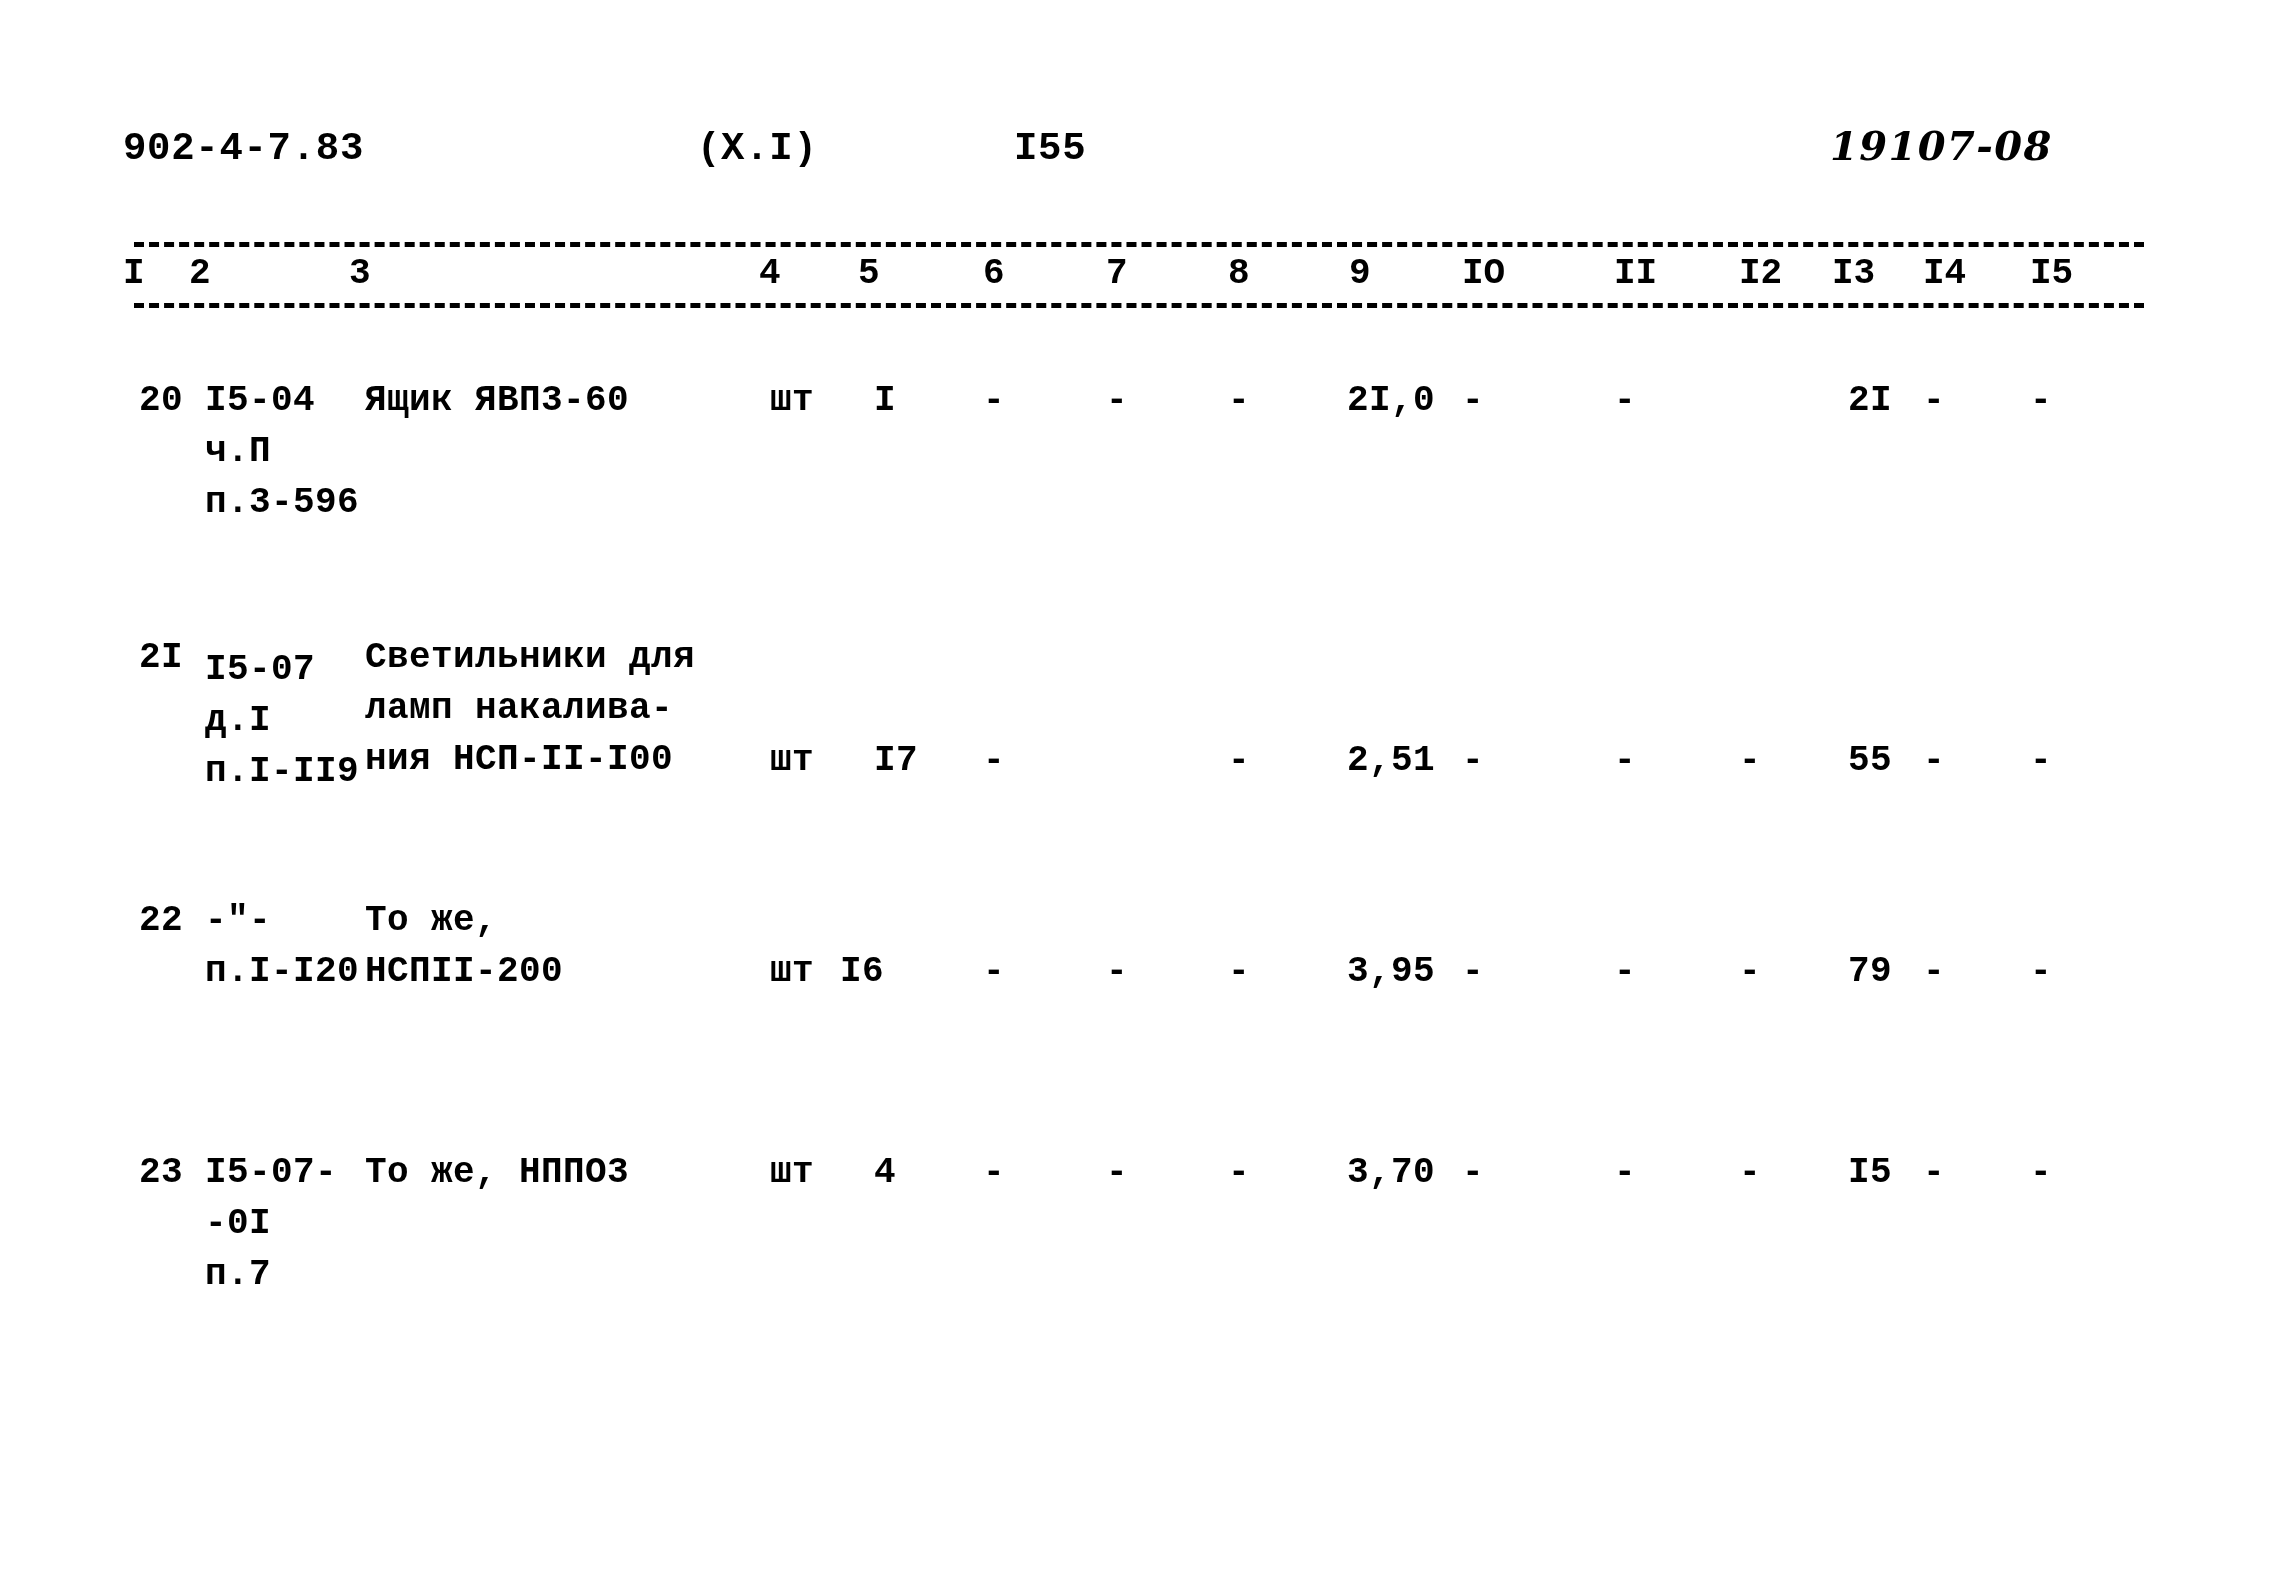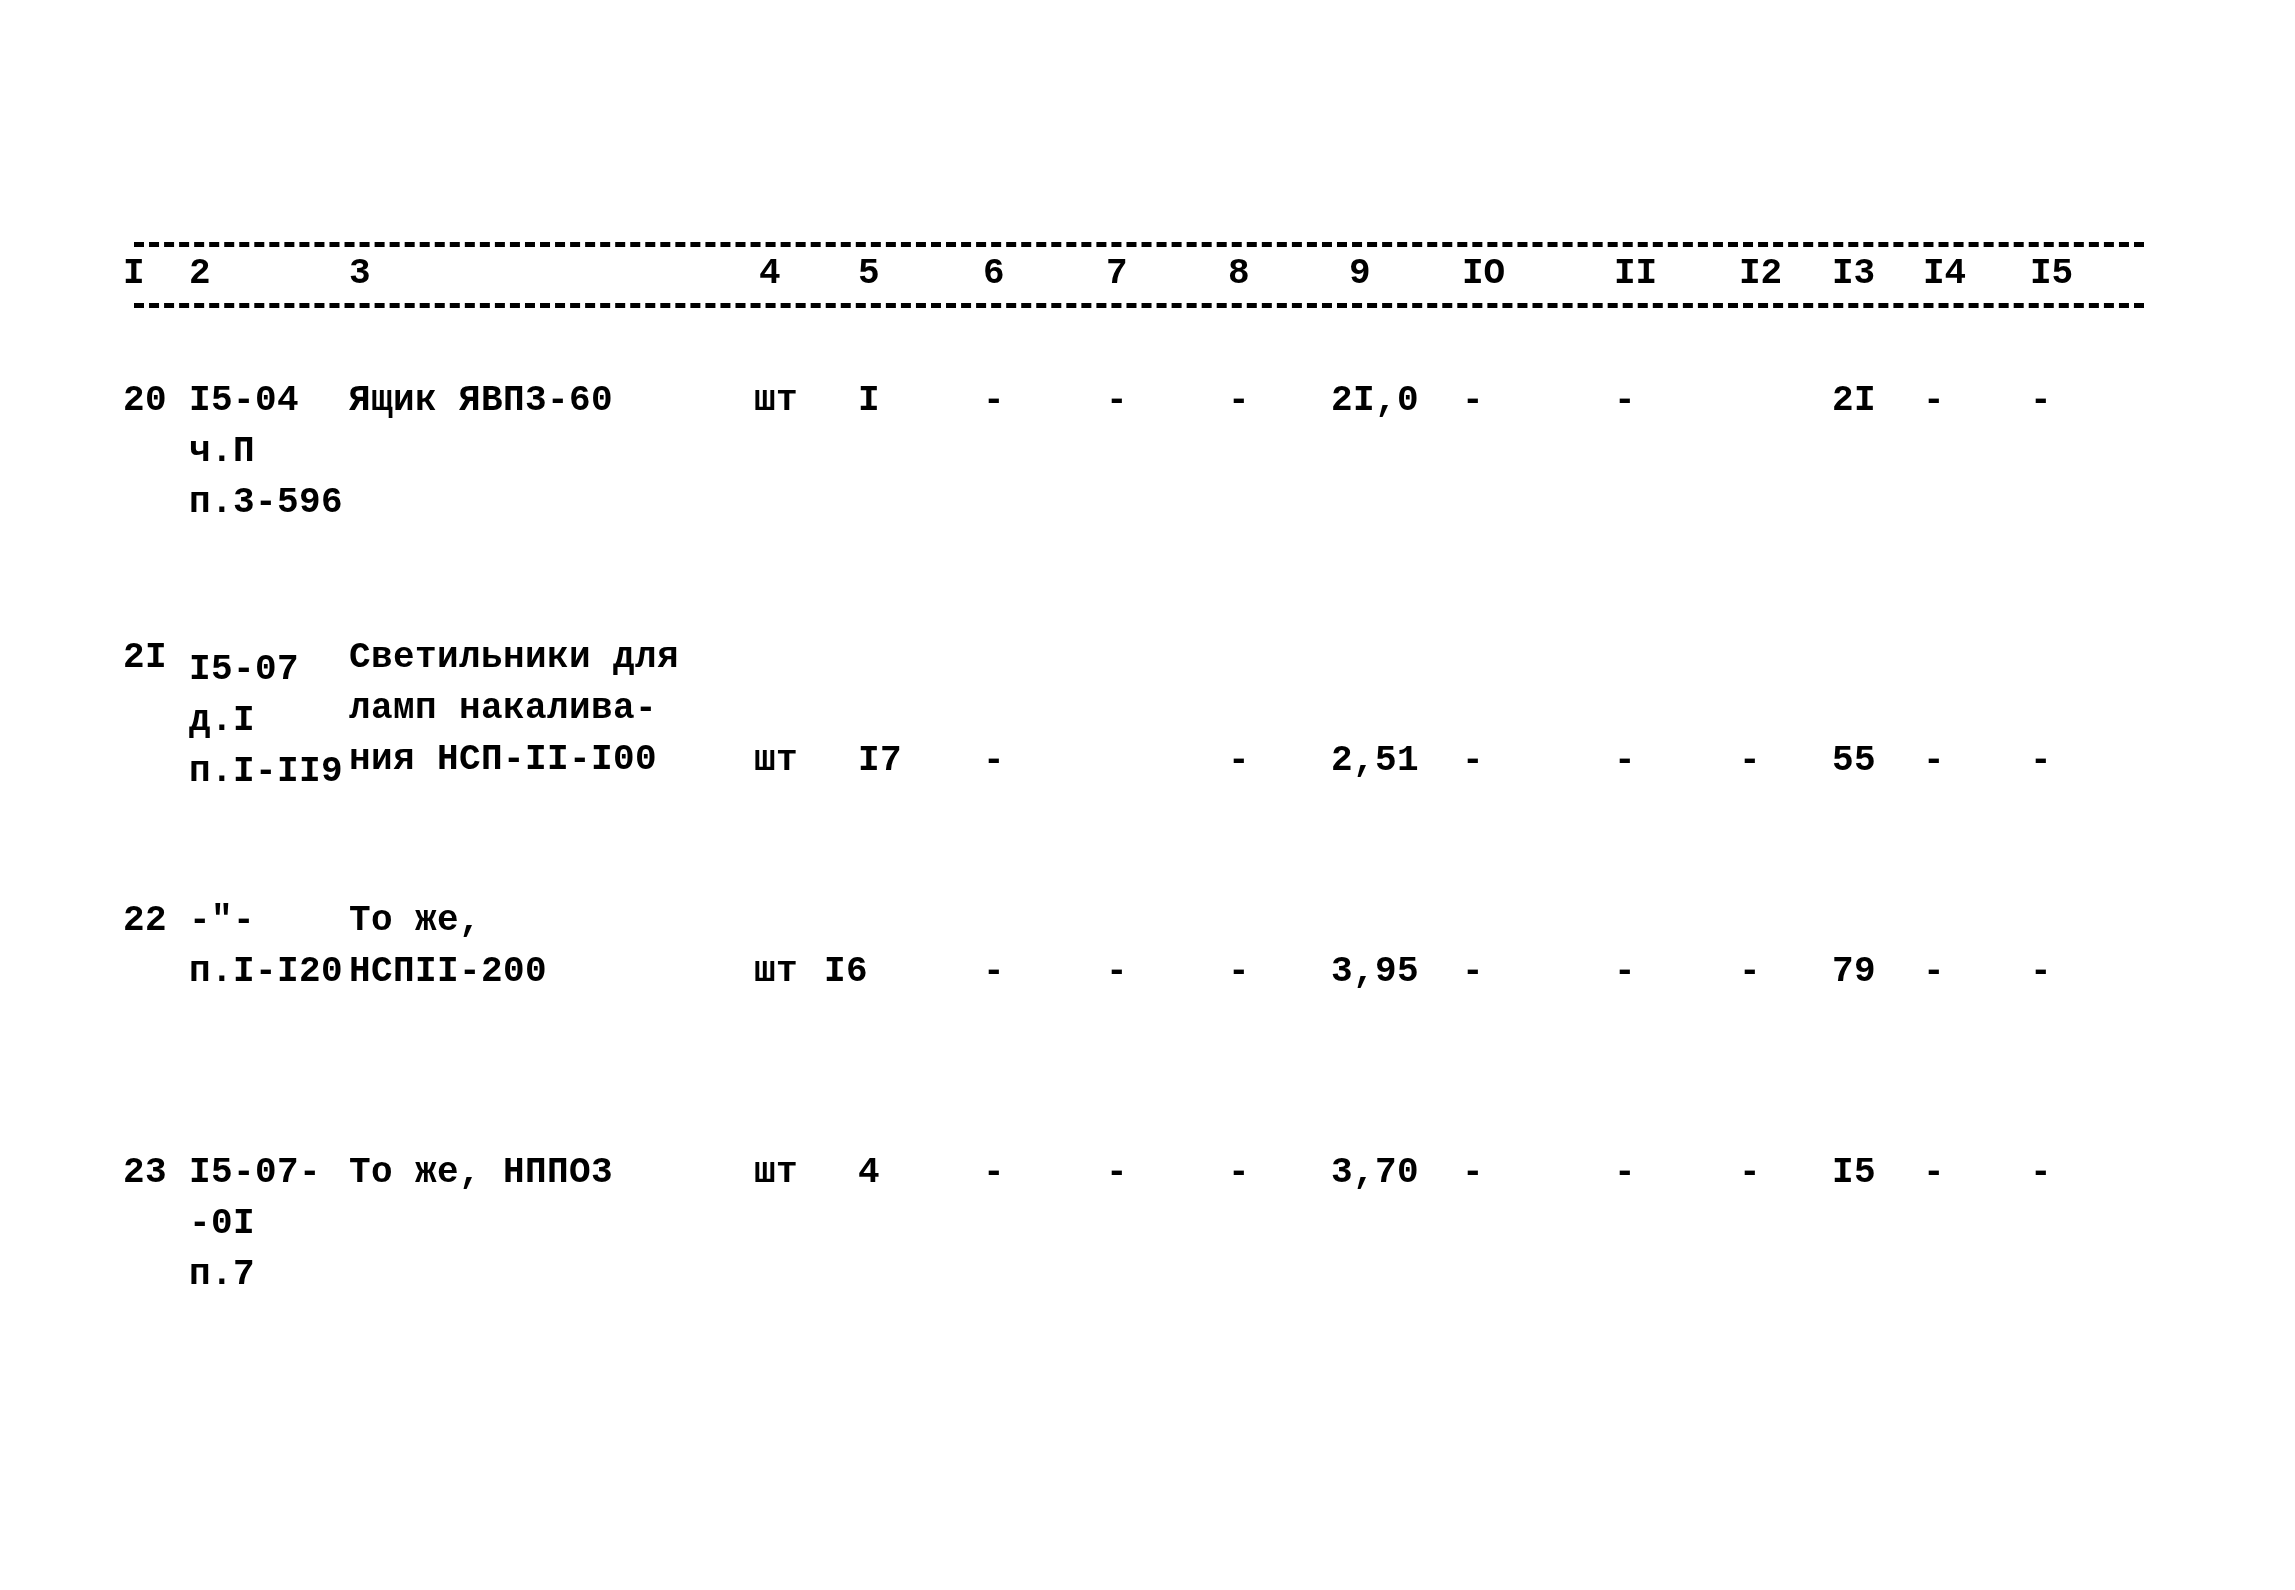--- a/index.html
+++ b/index.html
@@ -88,36 +88,43 @@
     left: 0;
     width: 2295px;
   }
   .cell {
     position: absolute;
     font-size: 36px;
     font-weight: 700;
     line-height: 51px;
     white-space: pre;
     letter-spacing: 0.4px;
+    margin-left: 16px;
   }
   .cell.multi {
     white-space: pre-line;
   }
   .dash {
     position: absolute;
     font-size: 36px;
     font-weight: 700;
     line-height: 51px;
   }
 </style>
 </head>
 <body>
 
 <div class="page">
 
+  <div class="doc-header">
+    <div class="hdr-cell hdr-code">902-4-7.83</div>
+    <div class="hdr-cell hdr-section">(X.I)</div>
+    <div class="hdr-cell hdr-page">I55</div>
+    <div class="hdr-cell hdr-stamp">19107-08</div>
+  </div>
 
   <div class="dashed-rule rule-top"></div>
   <div class="dashed-rule rule-bottom"></div>
 
   <div class="colnum-row">
     <div class="colnum" style="left:123px">I</div>
     <div class="colnum" style="left:189px">2</div>
     <div class="colnum" style="left:349px">3</div>
     <div class="colnum" style="left:759px">4</div>
     <div class="colnum" style="left:858px">5</div>

